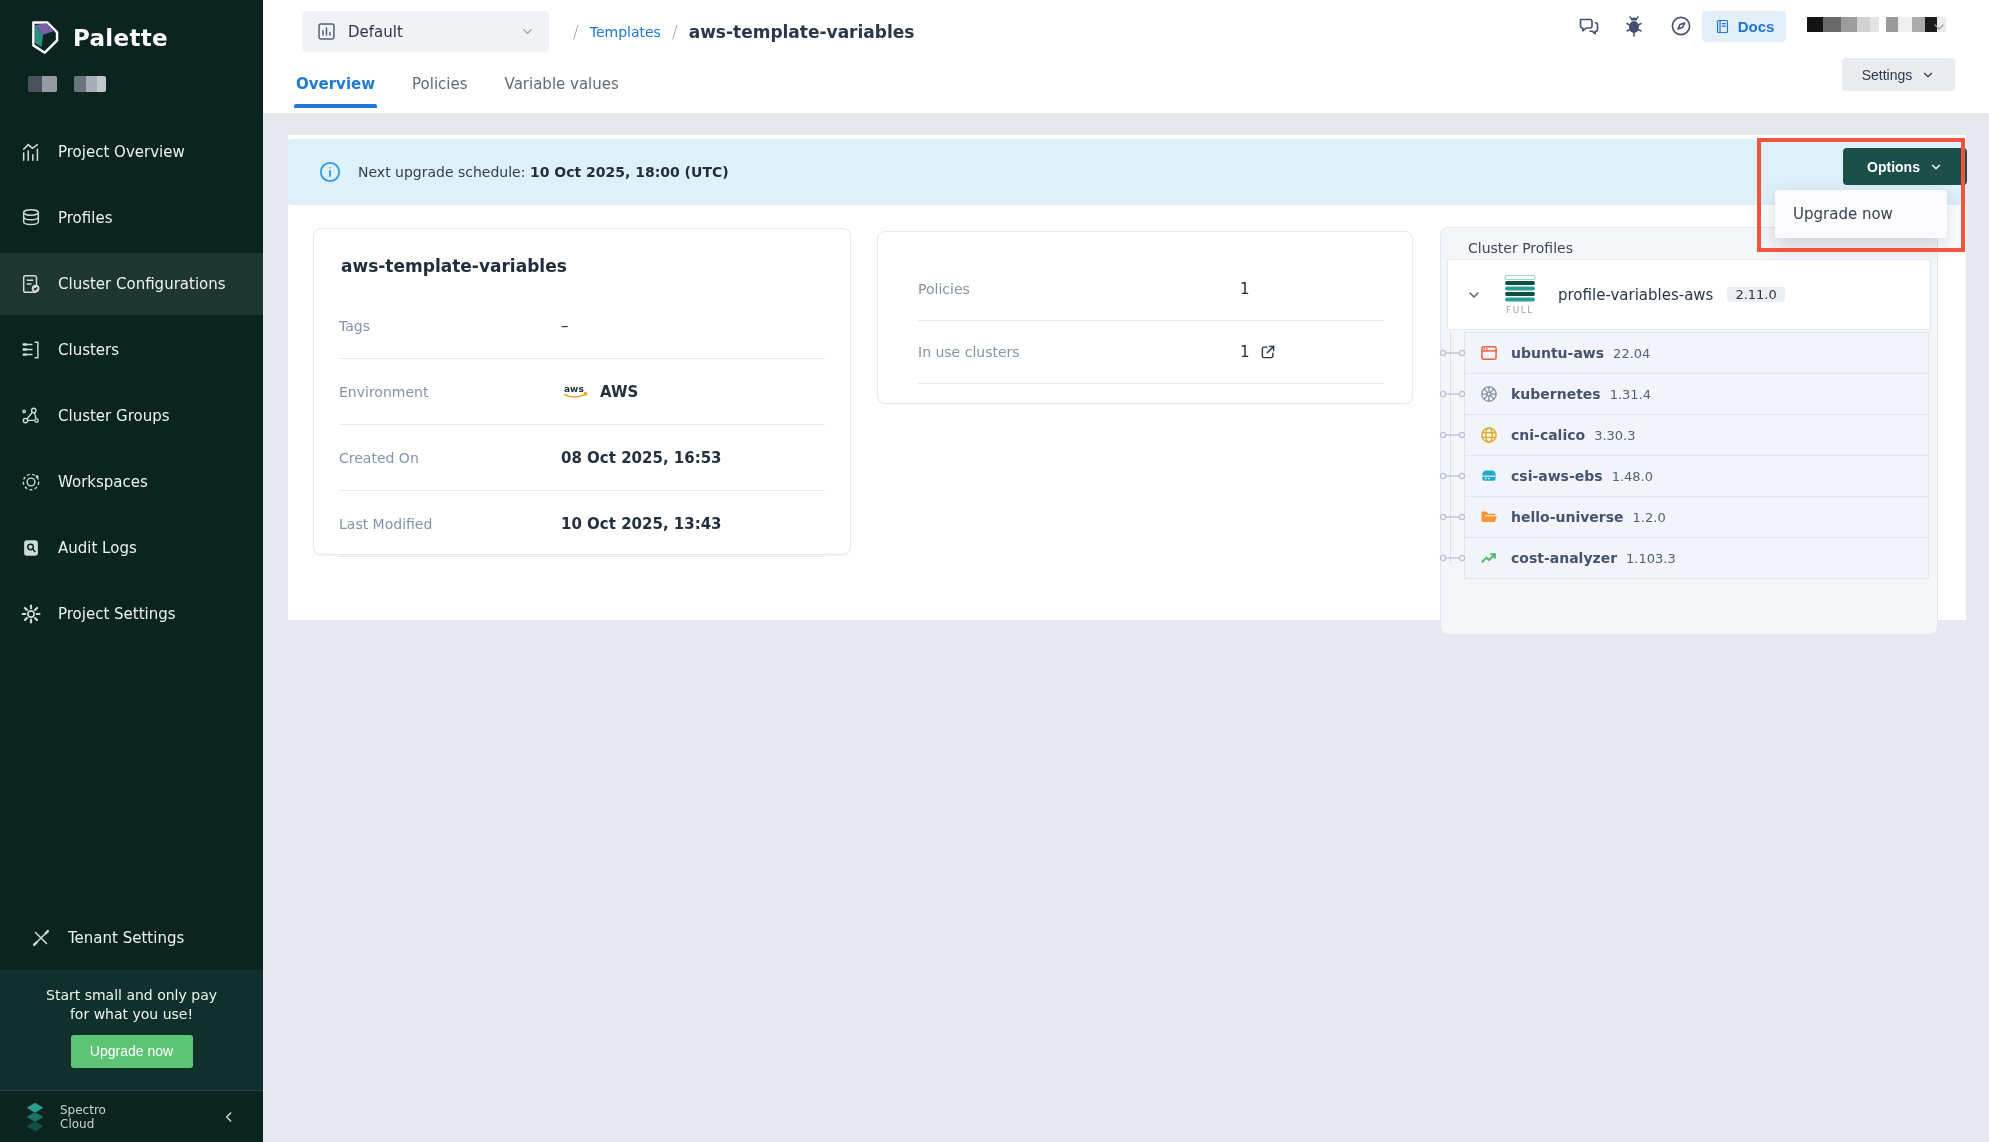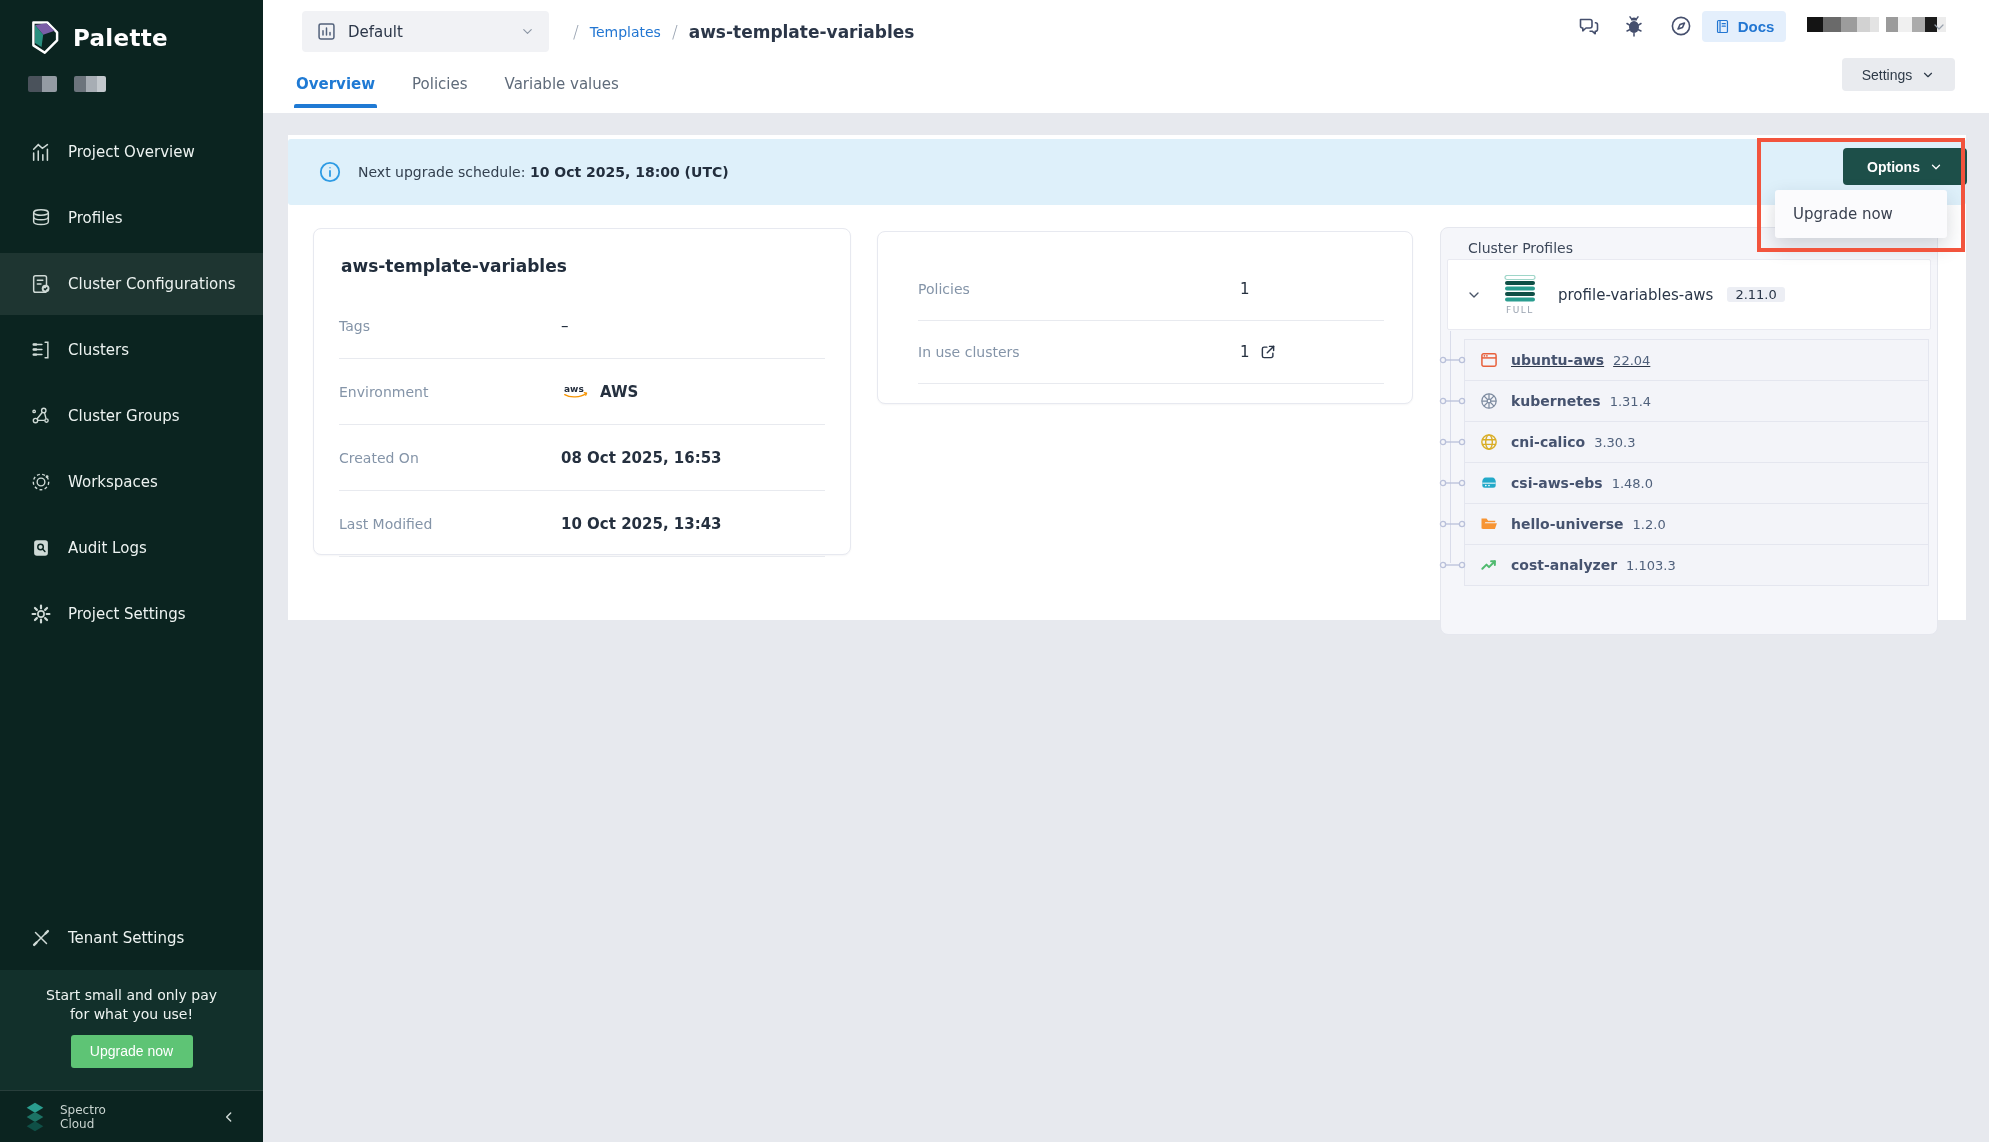--- a/index.html
+++ b/index.html
@@ -11,21 +11,21 @@
   svg { display:block; }
 
   
   .sidebar { position:absolute; left:0; top:0; width:263px; height:1142px; background:#0b2420; z-index:5; }
   .logo-row { position:absolute; left:26px; top:18px; display:flex; align-items:center; gap:11px; }
   .logo-text { font-size:23px; font-weight:600; color:#ffffff; letter-spacing:.3px; }
   .chips { position:absolute; left:28px; top:76px; display:flex; gap:17px; }
   .chip { display:flex; height:16px; border-radius:2px; overflow:hidden; }
   .chip i { display:block; height:100%; }
   .nav { position:absolute; left:0; top:121px; right:0; }
-  .nav-item { height:62px; margin-bottom:4px; display:flex; align-items:center; gap:16px; padding-left:30px; cursor:pointer; }
+  .nav-item { height:62px; margin-bottom:4px; display:flex; align-items:center; gap:16px; padding-left:20px; cursor:pointer; }
   .nav-item.active { background:rgba(255,255,255,.08); }
   .nav-icon { width:22px; height:22px; color:#cfdad6; flex:0 0 22px; }
   .nav-label { font-size:15px; color:#edf3f1; }
   .tenant-item { position:absolute; left:0; top:907px; right:0; height:62px; display:flex; align-items:center; gap:16px; padding-left:30px; cursor:pointer; }
   .promo { position:absolute; left:0; top:970px; right:0; height:120px; background:#12302b; text-align:center; padding-top:16px; }
   .promo-line { font-size:14px; line-height:19px; color:#eef4f2; }
   .promo-btn { display:inline-block; margin-top:11px; width:122px; height:33px; line-height:33px; background:#5ec475; border-radius:3px; color:#ffffff; font-size:14px; text-align:center; cursor:pointer; border:none; }
   .side-footer { position:absolute; left:0; top:1090px; right:0; bottom:0; border-top:1px solid rgba(255,255,255,.12); display:flex; align-items:center; padding:0 26px 0 20px; gap:10px; }
   .footer-name { font-size:12px; line-height:14px; color:#c9d4d0; }
   .collapse-btn { margin-left:auto; color:#cfdad6; cursor:pointer; }
@@ -82,21 +82,21 @@
   .panel-title { position:absolute; left:27px; top:12px; font-size:14px; color:#3c4759; }
   .profile-row { position:absolute; left:6px; top:31px; width:484px; height:71px; background:#ffffff; border:1px solid #e9eaf1; border-radius:2px; display:flex; align-items:center; padding-left:18px; cursor:pointer; }
   .p-chevron { color:#4a5568; margin-right:16px; }
   .p-stackwrap { width:44px; text-align:center; margin-right:16px; }
   .p-full { font-size:9px; letter-spacing:1.5px; color:#9aa3b0; margin-top:3px; }
   .p-name { font-size:15px; color:#2a3648; margin-right:14px; }
   .p-badge { background:#eceef4; border-radius:3px; padding:0 8px; font-size:13px; color:#2a3648; }
   .track { position:absolute; left:9px; top:103px; height:232px; border-left:1px solid #d9dcea; }
   .layers { position:absolute; left:23px; top:104px; width:465px; }
   .layer { height:42px; background:#f3f4f9; border:1px solid #e4e6ef; margin-top:-1px; display:flex; align-items:center; padding-left:14px; gap:12px; position:relative; cursor:pointer; }
-  .layer:first-child { margin-top:7px;text-decoration:underline; }
+  .layer:first-child { margin-top:0; }
   .layer-icon { width:20px; height:20px; flex:0 0 20px; }
   .layer-name { font-size:14px; font-weight:600; color:#46536f; }
   .layer-ver { font-size:13px; color:#50617c; margin-left:-3px; }
   .connector { position:absolute; left:-26px; top:50%; transform:translateY(-50%); }
 </style>
 </head>
 <body>
 
 <aside class="sidebar">
   <div class="logo-row">

